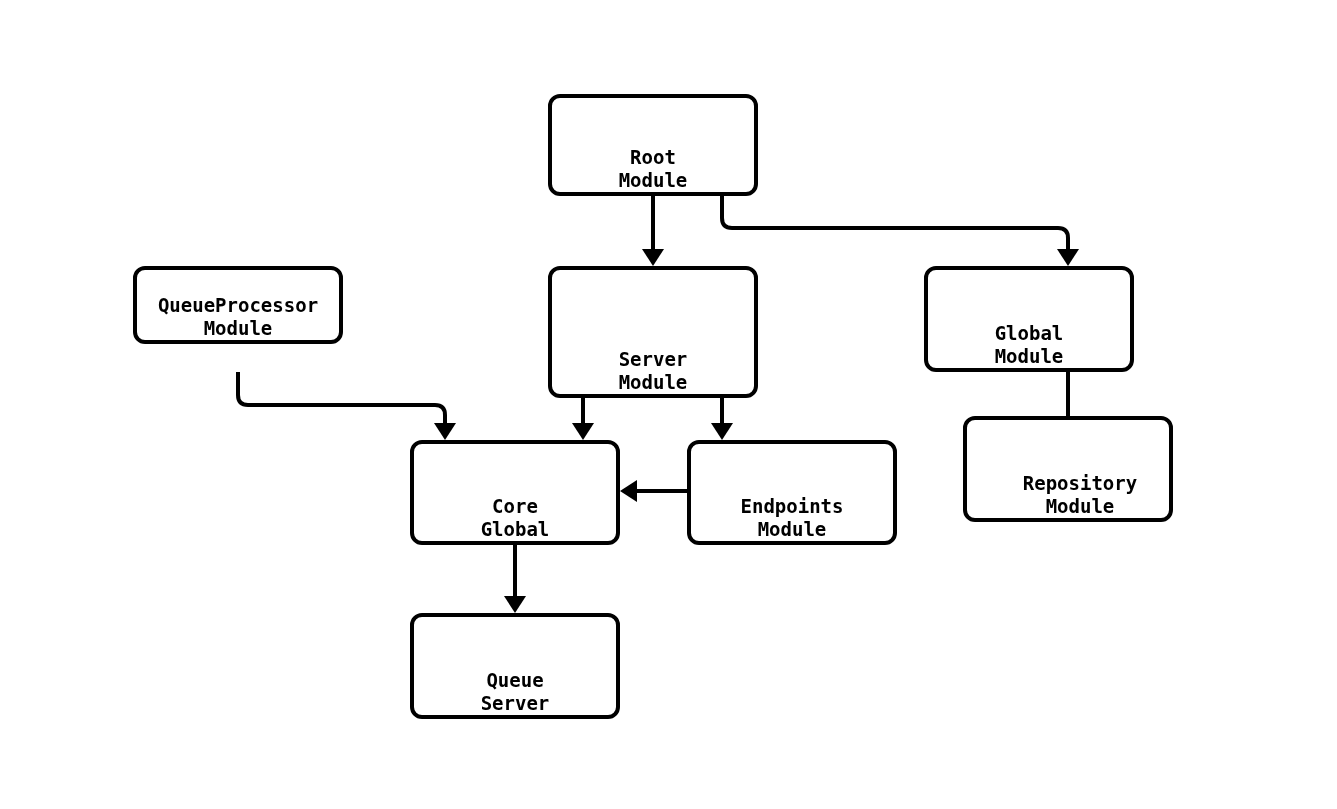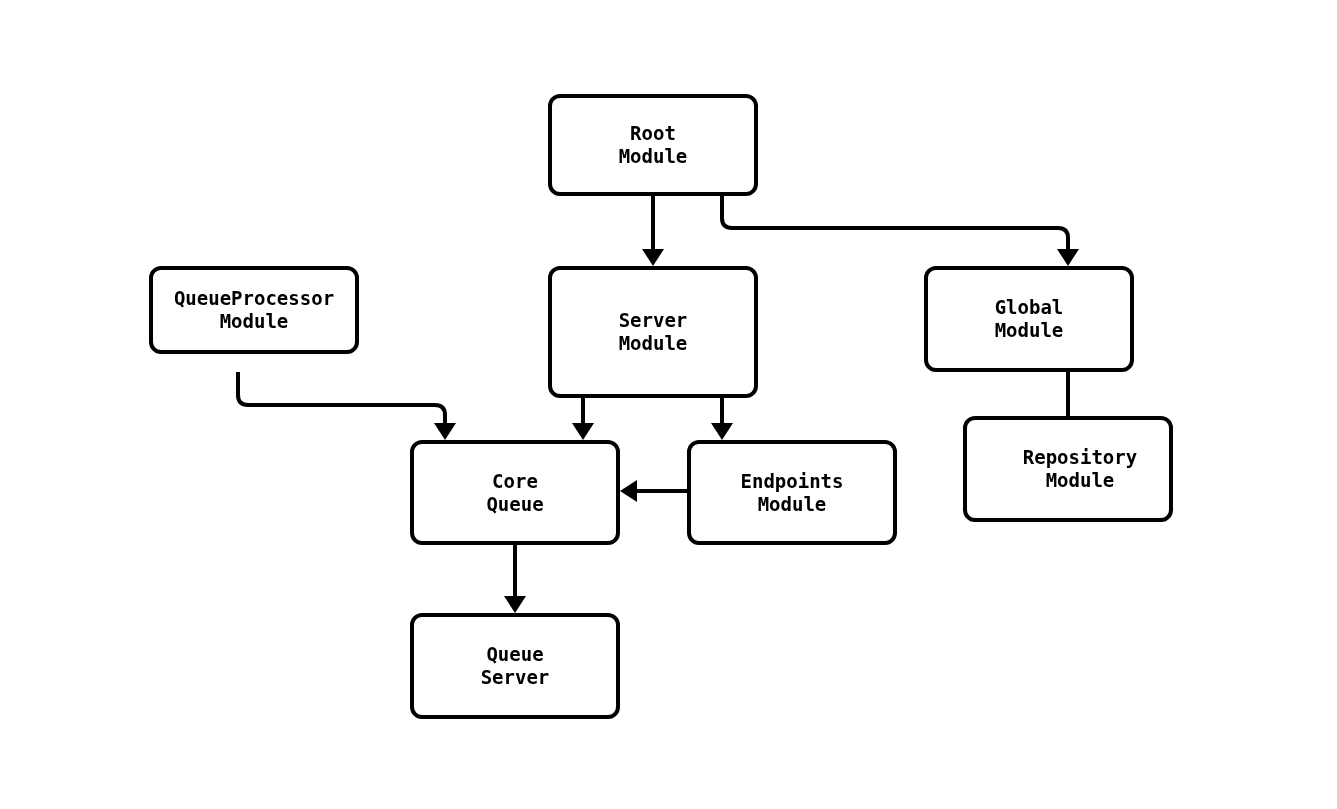--- a/index.html
+++ b/index.html
@@ -21,21 +21,21 @@
     left: 0;
     top: 0;
     width: 1337px;
     height: 809px;
     pointer-events: none;
   }
   .node {
     position: absolute;
     box-sizing: border-box;
     display: flex;
-    align-items: center;
+    align-items: flex-end;
     justify-content: center;
     background: #ffffff;
     border: 4px solid #000000;
     border-radius: 12px;
     z-index: 2;
   }
   .node-label {
     text-align: center;
     font-family: "DejaVu Sans Mono", "Liberation Mono", monospace;
     font-size: 19px;
@@ -72,38 +72,38 @@
         <polygon points="1057,423 1068,440 1079,423"></polygon>
         <polygon points="504,596 515,613 526,596"></polygon>
       </g>
   </svg>
 
   <div class="node" style="left: 548px; top: 94px; width: 210px; height: 102px;">
     <div class="node-label">Root
 Module</div>
   </div>
 
-  <div class="node" style="left: 133px; top: 266px; width: 210px; height: 88px; margin-left: 16px;">
+  <div class="node" style="left: 133px; top: 266px; width: 210px; height: 78px;">
     <div class="node-label">QueueProcessor
 Module</div>
   </div>
 
   <div class="node" style="left: 548px; top: 266px; width: 210px; height: 132px;">
     <div class="node-label">Server
 Module</div>
   </div>
 
   <div class="node" style="left: 924px; top: 266px; width: 210px; height: 106px;">
     <div class="node-label">Global
 Module</div>
   </div>
 
   <div class="node" style="left: 410px; top: 440px; width: 210px; height: 105px;">
     <div class="node-label">Core
-Queue</div>
+Global</div>
   </div>
 
   <div class="node" style="left: 687px; top: 440px; width: 210px; height: 105px;">
     <div class="node-label">Endpoints
 Module</div>
   </div>
 
   <div class="node" style="left: 963px; top: 416px; width: 210px; height: 106px; padding-left: 24px;">
     <div class="node-label">Repository
 Module</div>

